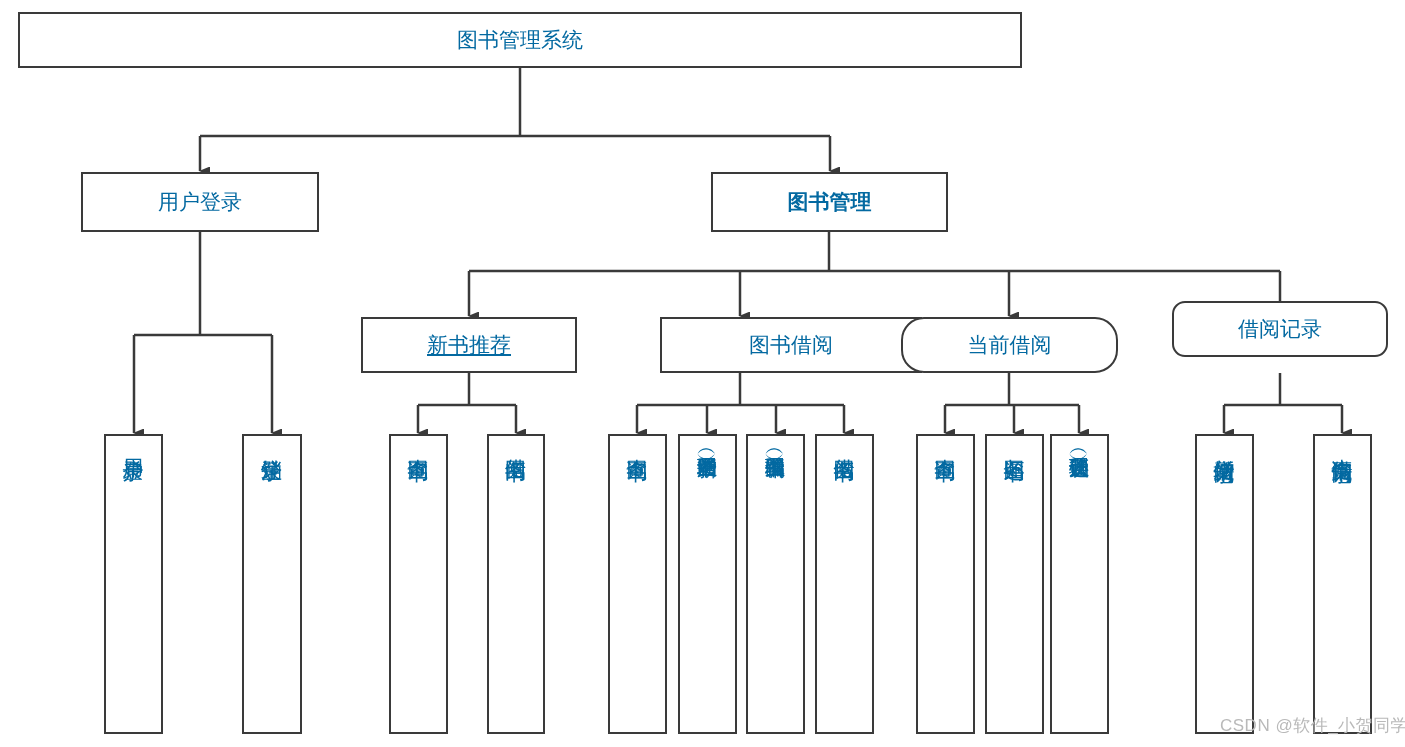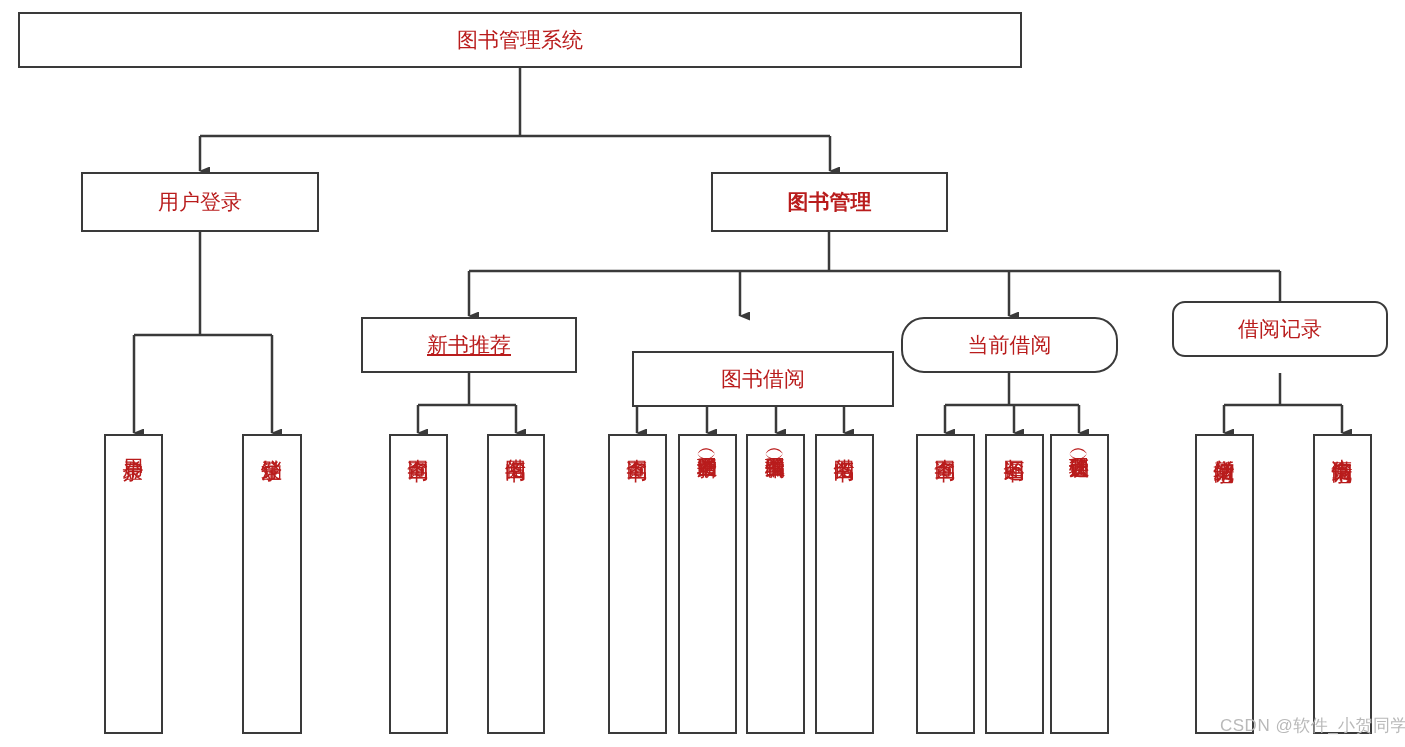--- a/index.html
+++ b/index.html
@@ -24,21 +24,21 @@
     pointer-events: none;
   }
   .node {
     position: absolute;
     box-sizing: border-box;
     background: #ffffff;
     border: 2.5px solid #3a3a3a;
     display: flex;
     align-items: center;
     justify-content: center;
-    color: #b91c1c;
+    color: #0369a1;
   }
   .node .label {
     display: block;
     text-align: center;
     line-height: 1.05;
     white-space: nowrap;
   }
   .node.horizontal .label {
     font-size: 21px;
   }
@@ -122,21 +122,21 @@
       </div>
       <div class="node horizontal" style="left: 81px; top: 172px; width: 238px; height: 60px;">
         <span class="label">用户登录</span>
       </div>
       <div class="node horizontal" style="left: 711px; top: 172px; width: 237px; height: 60px; font-weight: bold;">
         <span class="label">图书管理</span>
       </div>
       <div class="node horizontal" style="left: 361px; top: 317px; width: 216px; height: 56px; text-decoration: underline;">
         <span class="label">新书推荐</span>
       </div>
-      <div class="node horizontal" style="left: 632px; top: 317px; width: 262px; height: 56px; margin-top: 34px;">
+      <div class="node horizontal" style="left: 660px; top: 317px; width: 262px; height: 56px;">
         <span class="label">图书借阅</span>
       </div>
       <div class="node horizontal" style="left: 901px; top: 317px; width: 217px; height: 56px; border-radius: 23px;">
         <span class="label">当前借阅</span>
       </div>
       <div class="node horizontal" style="left: 1172px; top: 301px; width: 216px; height: 56px; border-radius: 13px;">
         <span class="label">借阅记录</span>
       </div>
       <div class="node vertical" style="left: 104px; top: 434px; width: 59px; height: 300px;">
         <span class="label">用户登录</span>

